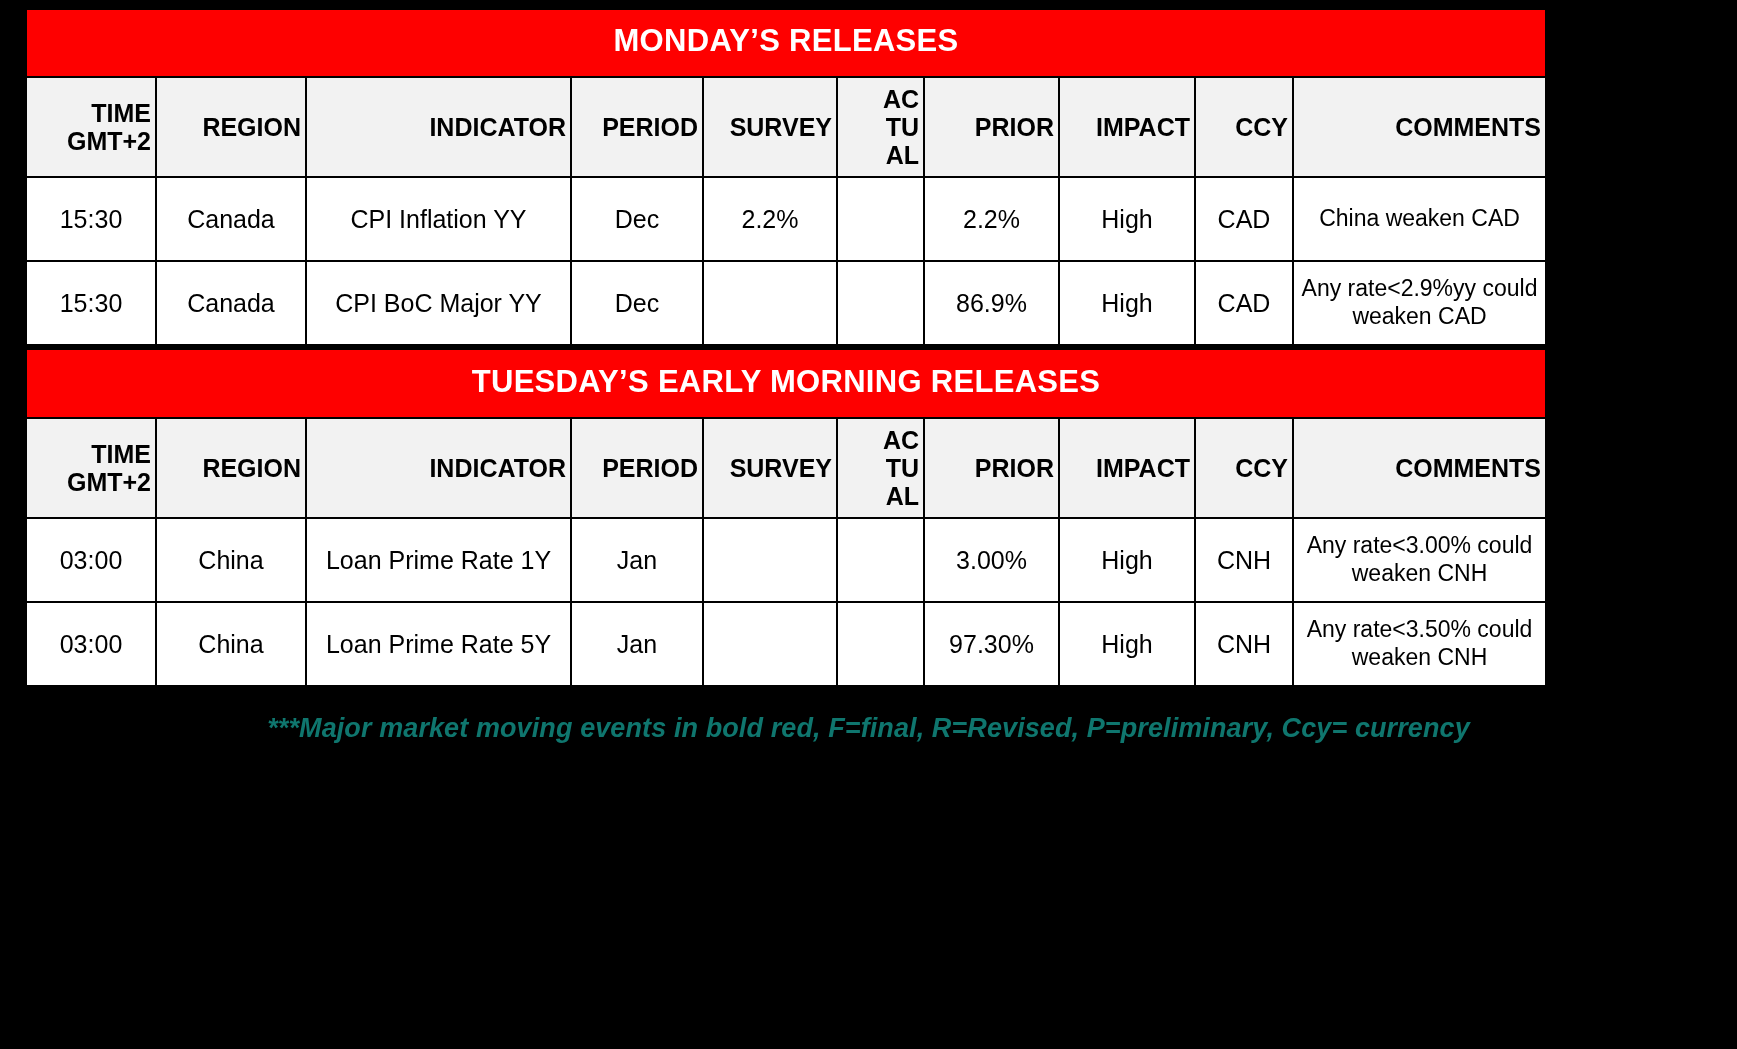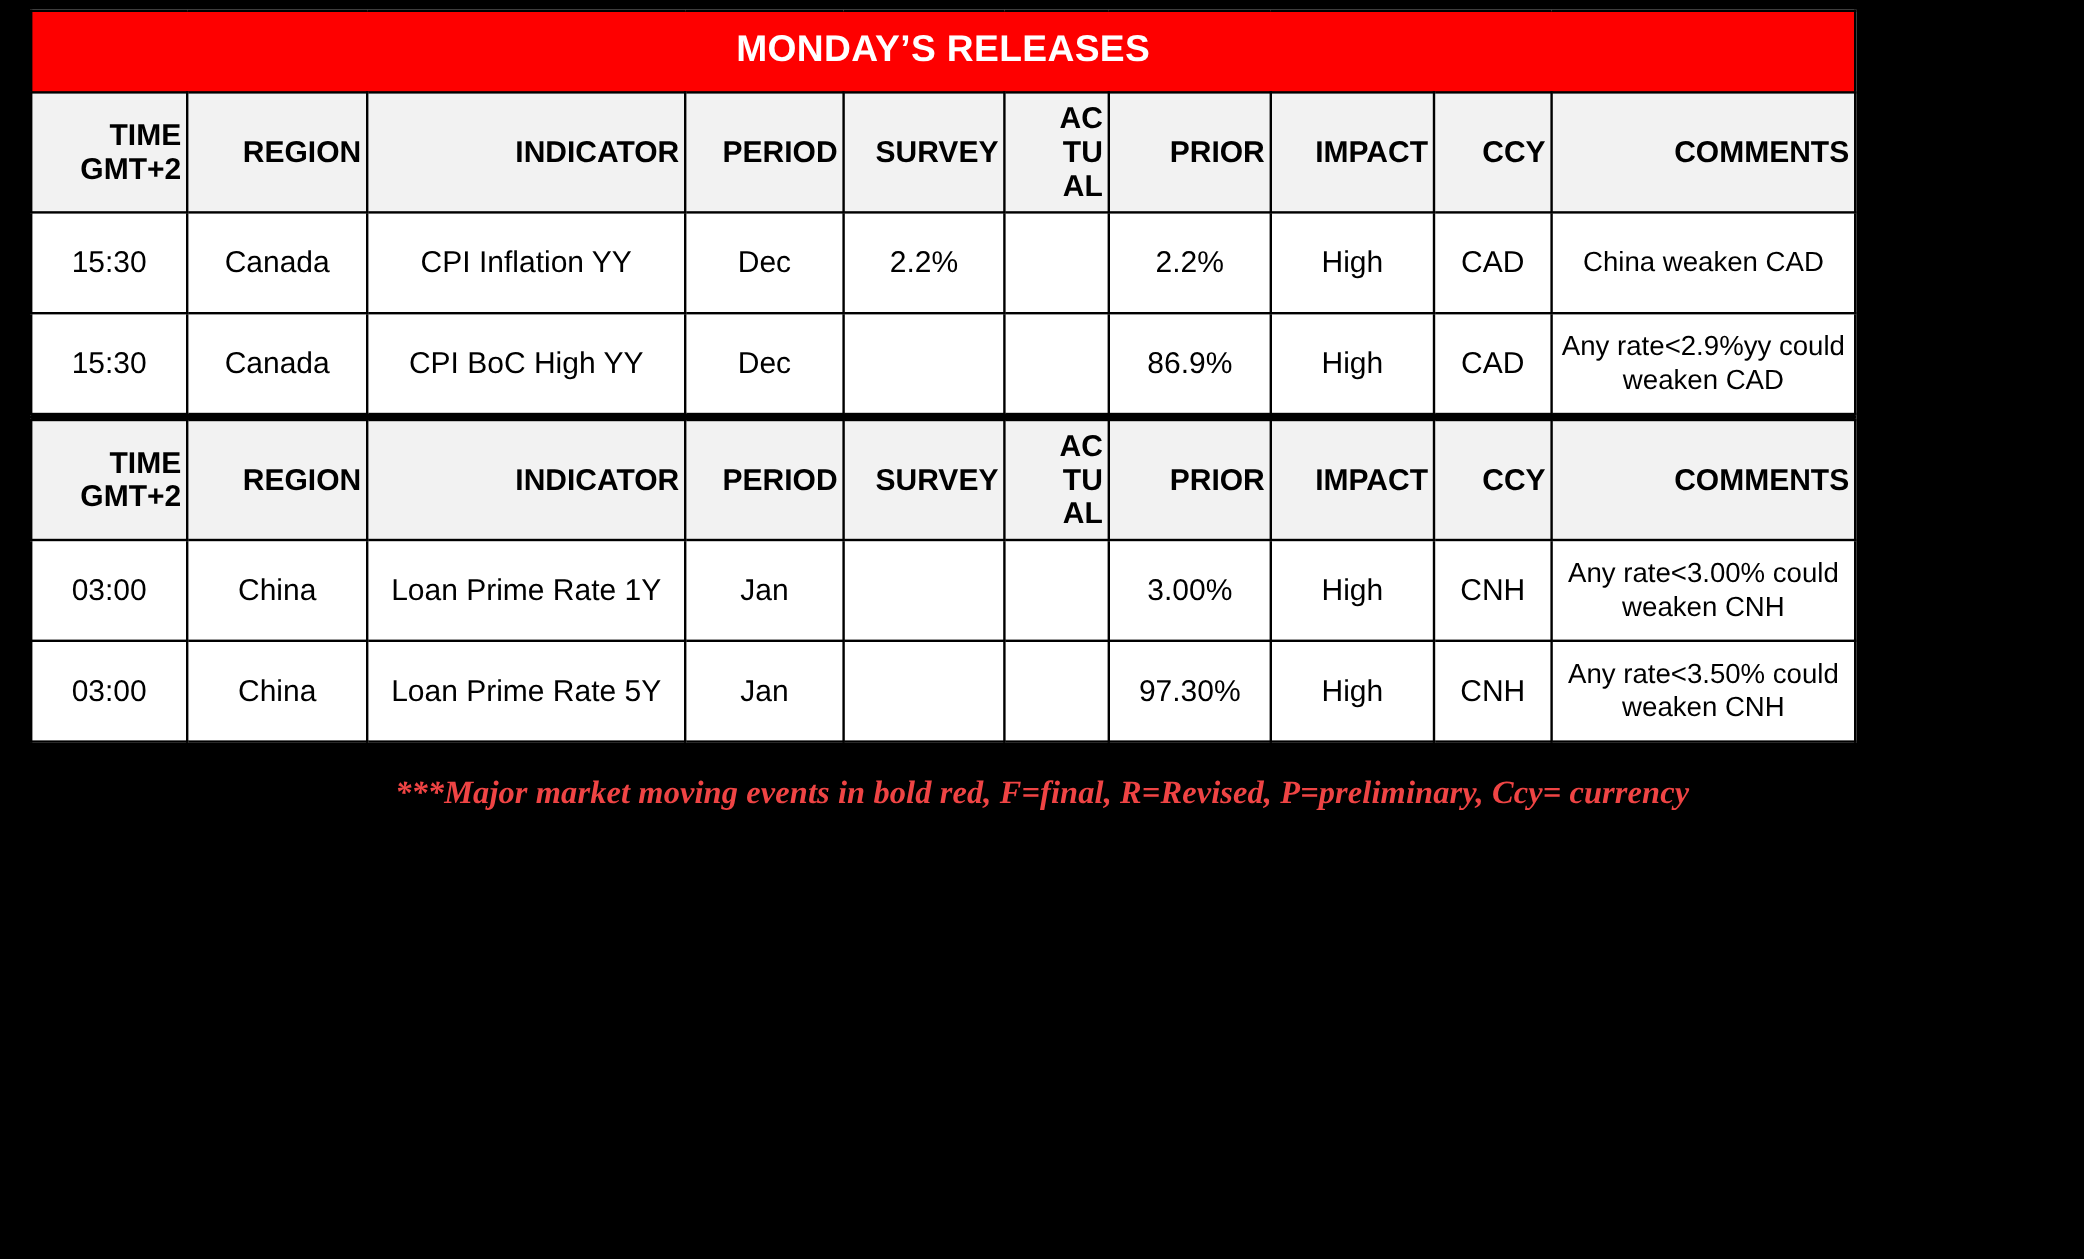--- a/index.html
+++ b/index.html
@@ -98,27 +98,26 @@
   tr.datarow td.empty { }
 
   
   table.cal { border: 2px solid #000000; }
 
   
   #footnote {
     width: 1520px;
     margin: 26px auto 0 auto;
     text-align: center;
-    color: #ef4444;
+    color: #0f766e;
     font-weight: bold;
     font-style: italic;
     font-size: 27px;
     letter-spacing: 0.1px;
     white-space: nowrap;
-    font-family: Liberation Serif, serif;
   }
 </style>
 </head>
 <body>
 
 <div id="page">
 
   <table class="cal">
     <colgroup>
       <col class="c-time">
@@ -156,31 +155,34 @@
           <td>2.2%</td>
           <td class=" empty"></td>
           <td>2.2%</td>
           <td>High</td>
           <td>CAD</td>
           <td class="comment">China weaken CAD</td>
         </tr>
         <tr class="datarow">
           <td>15:30</td>
           <td>Canada</td>
-          <td>CPI BoC High YY</td>
+          <td>CPI BoC Major YY</td>
           <td>Dec</td>
           <td class=" empty"></td>
           <td class=" empty"></td>
           <td>86.9%</td>
           <td>High</td>
           <td>CAD</td>
           <td class="comment">Any rate&lt;2.9%yy could weaken CAD</td>
         </tr>
         <tr class="gap">
           <td colspan="10"></td>
+        </tr>
+        <tr class="banner">
+          <td colspan="10">TUESDAY’S EARLY MORNING RELEASES</td>
         </tr>
         <tr class="colhead">
           <th>TIME<br>GMT+2</th>
           <th>REGION</th>
           <th>INDICATOR</th>
           <th>PERIOD</th>
           <th>SURVEY</th>
           <th class="actual-head">AC<br>TU<br>AL</th>
           <th>PRIOR</th>
           <th>IMPACT</th>

